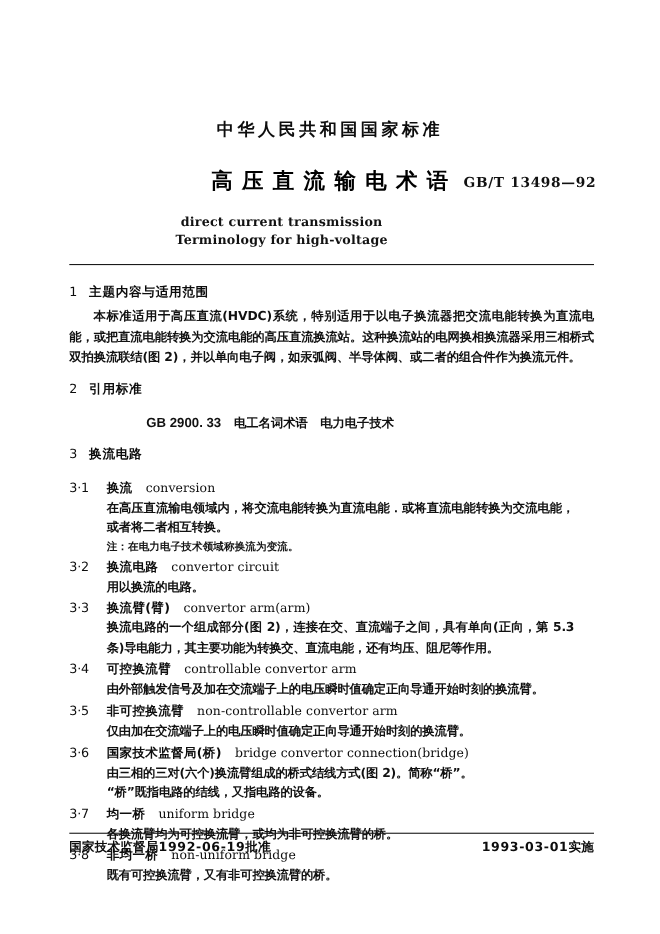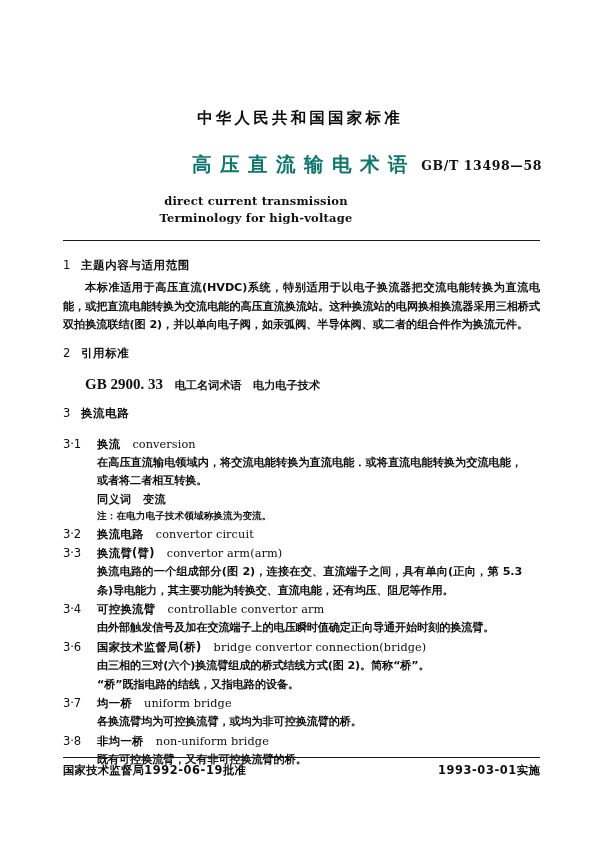--- a/index.html
+++ b/index.html
@@ -46,21 +46,21 @@
     margin-top: 22px;
     height: 30px;
   }
 
   .doc-title {
     text-align: center;
     font-family: "DejaVu Sans", "Liberation Sans", sans-serif;
     font-weight: bold;
     font-size: 19.5px;
     letter-spacing: 8.5px;
-    color: #0f766e;
+    color: #000000;
     padding-left: 8px;
   }
 
   .std-number {
     position: absolute;
     right: 58px;
     top: 7px;
     font-family: "DejaVu Serif", "Liberation Serif", serif;
     font-weight: bold;
     font-size: 12.5px;
@@ -132,23 +132,24 @@
     font-family: "DejaVu Sans", "Liberation Sans", sans-serif;
     font-weight: bold;
     font-size: 11.2px;
     line-height: 18px;
     color: #111111;
     margin: 0;
     padding-left: 22px;
     white-space: nowrap;
   }
   .ref-line .ref-code {
-    font-family: Liberation Serif, serif;
-    font-weight: bold;
-    font-size: 15px;
+    font-family: Liberation Sans, sans-serif;
+    font-weight: bold;
+    font-size: 12px;
+    margin-left: 48px;
   }
 
   .spacer-sm { height: 8px; }
   .spacer-md { height: 11px; }
 
   
   .entry { margin: 0 18px 0 0; }
 
   .entry-head {
     position: relative;
@@ -236,21 +237,21 @@
 </head>
 <body>
 
 <div class="page">
 
   <div class="masthead">
     <div class="issuer">中华人民共和国国家标准</div>
 
     <div class="title-row">
       <div class="doc-title">高压直流输电术语</div>
-      <div class="std-number">GB/T 13498—58</div>
+      <div class="std-number">GB/T 13498—92</div>
     </div>
 
     <div class="en-title">
       <span class="en-line">direct current transmission</span>
       <span class="en-line">Terminology for high-voltage</span>
     </div>
   </div>
 
   <div class="rule rule-top"></div>
 
@@ -276,44 +277,50 @@
     <div class="sec-head">
       <span class="sec-num">3</span><span class="sec-txt">换流电路</span>
     </div>
     <div class="spacer-sm"></div>
 
     <div class="entry">
       <div class="entry-head">
         <span class="e-num">3·1</span><span class="e-cn">换流</span><span class="e-en">conversion</span>
       </div>
       <div class="entry-body">在高压直流输电领域内，将交流电能转换为直流电能．或将直流电能转换为交流电能，或者将二者相互转换。</div>
-      <div class="entry-syn">同义词　变流</div>
       <div class="entry-note">注：在电力电子技术领域称换流为变流。</div>
     </div>
 
     <div class="entry">
       <div class="entry-head">
         <span class="e-num">3·2</span><span class="e-cn">换流电路</span><span class="e-en">convertor circuit</span>
       </div>
+      <div class="entry-body">用以换流的电路。</div>
     </div>
 
     <div class="entry">
       <div class="entry-head">
         <span class="e-num">3·3</span><span class="e-cn">换流臂(臂)</span><span class="e-en">convertor arm(arm)</span>
       </div>
       <div class="entry-body nowrapish">换流电路的一个组成部分(图 2)，连接在交、直流端子之间，具有单向(正向，第 5.3 条)导电能力，其主要功能为转换交、直流电能，还有均压、阻尼等作用。</div>
     </div>
 
     <div class="entry">
       <div class="entry-head">
         <span class="e-num">3·4</span><span class="e-cn">可控换流臂</span><span class="e-en">controllable convertor arm</span>
       </div>
       <div class="entry-body">由外部触发信号及加在交流端子上的电压瞬时值确定正向导通开始时刻的换流臂。</div>
     </div>
 
+    <div class="entry">
+      <div class="entry-head">
+        <span class="e-num">3·5</span><span class="e-cn">非可控换流臂</span><span class="e-en">non-controllable convertor arm</span>
+      </div>
+      <div class="entry-body">仅由加在交流端子上的电压瞬时值确定正向导通开始时刻的换流臂。</div>
+    </div>
 
     <div class="entry">
       <div class="entry-head">
         <span class="e-num">3·6</span><span class="e-cn">国家技术监督局(桥)</span><span class="e-en">bridge convertor connection(bridge)</span>
       </div>
       <div class="entry-body">由三相的三对(六个)换流臂组成的桥式结线方式(图 2)。简称“桥”。</div>
       <div class="entry-body">“桥”既指电路的结线，又指电路的设备。</div>
     </div>
 
     <div class="entry">

